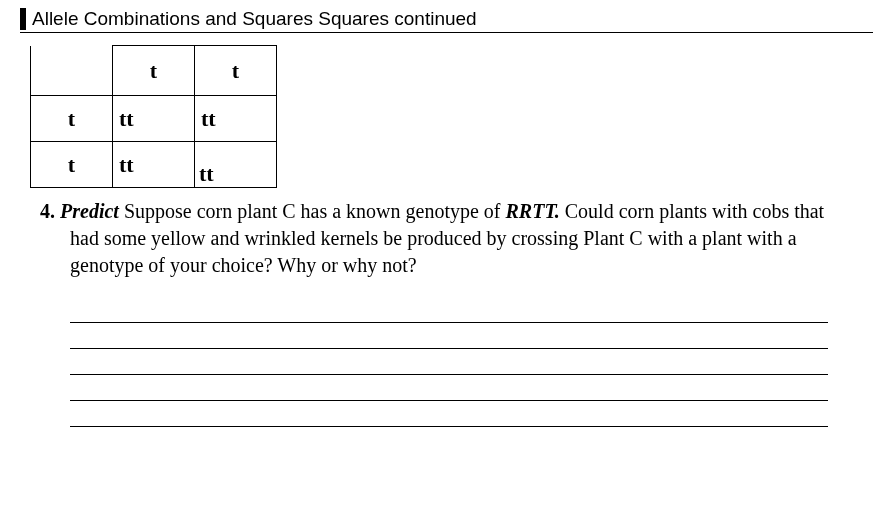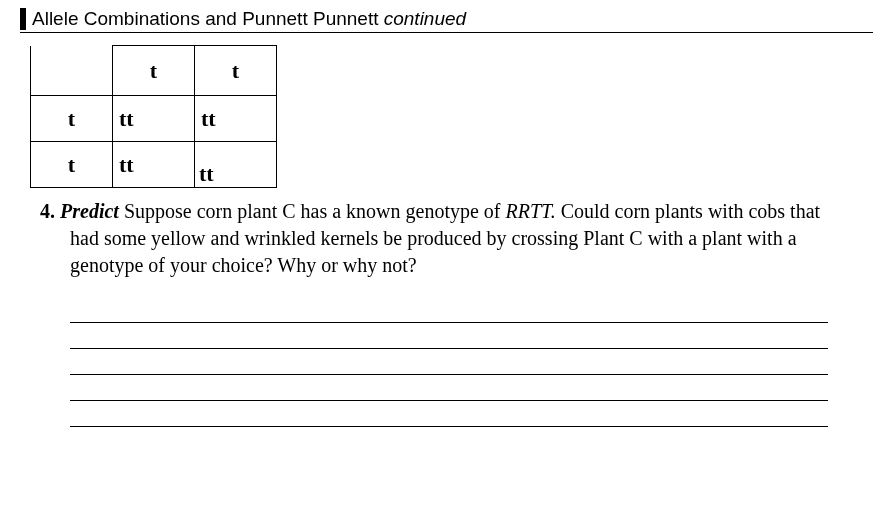--- a/index.html
+++ b/index.html
@@ -25,21 +25,20 @@
       height: 22px;
       background: #000;
       margin-right: 6px;
     }
     .header-title {
       font-family: Arial, Helvetica, sans-serif;
       font-size: 19px;
       color: #000;
     }
     .header-title .continued {
-      font-style: italic;
     }
     .punnett-wrap {
       margin-left: 10px;
       margin-bottom: 10px;
     }
     table.punnett {
       border-collapse: collapse;
     }
     table.punnett td {
       border: 1.5px solid #000;
@@ -83,20 +82,21 @@
     .question .num {
       font-weight: bold;
       margin-left: -2px;
     }
     .question .verb {
       font-weight: bold;
       font-style: italic;
     }
     .question .geno {
       font-style: italic;
+      font-weight: bold;
     }
     .question-body {
       padding-left: 28px;
       text-indent: -28px;
     }
     .answer-lines {
       margin-top: 18px;
       margin-left: 50px;
       margin-right: 45px;
     }
@@ -104,21 +104,21 @@
       border-bottom: 1px solid #000;
       height: 26px;
     }
   </style>
 </head>
 <body>
 
 <div class="header">
   <div class="header-bar"></div>
   <div class="header-title">
-    <span>Allele Combinations and Punnett Punnett </span><span class="continued">continued</span>
+    <span>Allele Combinations and Squares Squares </span><span class="continued">continued</span>
   </div>
 </div>
 
 <div class="punnett-wrap">
   <table class="punnett">
     <tbody>
         <tr>
       <td class="corner"></td>
       <td>t</td>
       <td>t</td>

